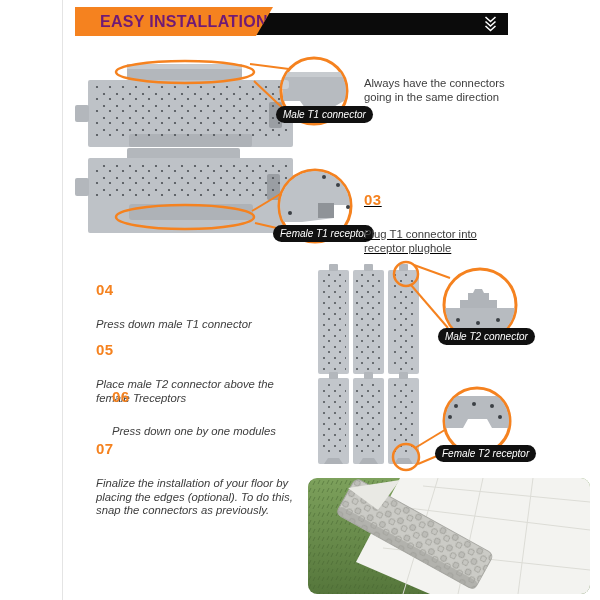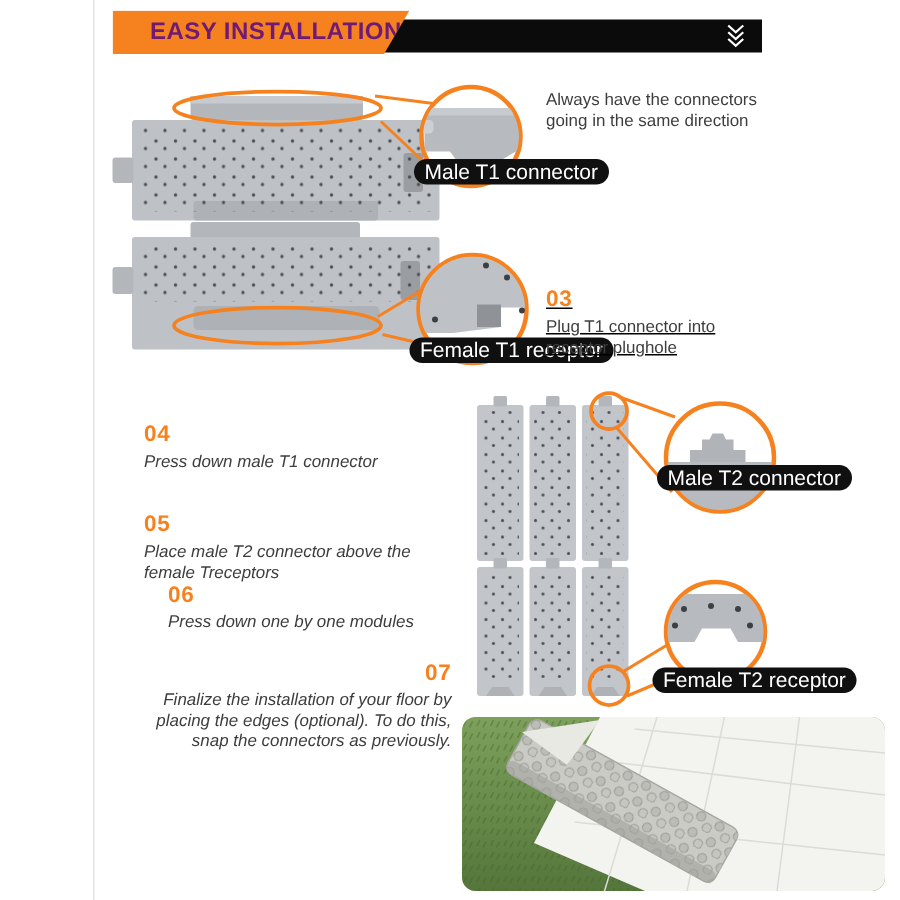--- a/index.html
+++ b/index.html
@@ -9,26 +9,26 @@
   
   .black-bar{position:absolute;left:182px;top:13px;width:326px;height:22px;background:#0b0b0b;}
   .chevrons{position:absolute;right:10px;top:3px;width:15px;height:16px;}
   .banner{position:absolute;left:75px;top:7px;width:198px;height:29px;background:#F5821F;
           clip-path:polygon(0 0,100% 0,calc(100% - 17px) 100%,0 100%);}
   .banner span{display:block;padding-left:25px;line-height:29px;color:#701a75;
           font-size:16px;font-weight:bold;letter-spacing:.3px;}
   
   .step{position:absolute;}
   .step .num{font-size:15px;font-weight:800;color:#F5821F;letter-spacing:.5px;line-height:16px;}
-  .step .txt{margin-top:4px;font-size:11.3px;line-height:13.6px;color:#3d3d3d;}
+  .step .txt{margin-top:20px;font-size:11.3px;line-height:13.6px;color:#3d3d3d;}
   .col-right .txt{width:152px;}
   .col-left .txt{width:205px;font-style:italic;}
   
-  .pill{position:absolute;background:#101010;color:#fff;font-size:14px;line-height:11px;
-        padding:3px 7px;border-radius:10px;white-space:nowrap;}
+  .pill{position:absolute;background:#101010;color:#fff;font-size:10px;line-height:11px;
+        padding:3px 7px;border-radius:10px;white-space:nowrap;font-style:italic;}
   
   .fig{position:absolute;}
   .photo-wrap{position:absolute;left:308px;top:478px;width:282px;height:116px;
         border-radius:9px;overflow:hidden;}
 </style>
 </head>
 <body>
 
 <div id="page">
   <div class="vline"></div>
@@ -162,21 +162,21 @@
       <circle cx="146" cy="150" r="2" fill="#3c4045"></circle>
         <circle cx="164" cy="148" r="2" fill="#3c4045"></circle>
       <circle cx="182" cy="150" r="2" fill="#3c4045"></circle>
         <circle cx="190" cy="161" r="2" fill="#3c4045"></circle>
       <circle cx="140" cy="161" r="2" fill="#3c4045"></circle>
     </g>
   </svg>
 
   <div class="pill" style="left:276px;top:106px;">Male T1 connector</div>
   <div class="pill" style="left:273px;top:225px;">Female T1 receptor</div>
-  <div class="pill" style="left:438px;top:310px;text-align:right;">Male T2 connector</div>
+  <div class="pill" style="left:438px;top:328px;text-align:right;">Male T2 connector</div>
   <div class="pill" style="left:435px;top:445px;">Female T2 receptor</div>
 
   <div class="step col-right" style="left:364px;top:57px;">
     <div class="txt">Always have the connectors going in the same direction</div>
   </div>
   <div class="step col-right" style="left:364px;top:192px;text-decoration:underline;">
     <div class="num">03</div>
     <div class="txt">Plug T1 connector into receptor plughole</div>
   </div>
 
@@ -185,21 +185,21 @@
     <div class="txt">Press down male T1 connector</div>
   </div>
   <div class="step col-left" style="left:96px;top:342px;">
     <div class="num">05</div>
     <div class="txt">Place male T2 connector above the female Treceptors</div>
   </div>
   <div class="step col-left" style="left:112px;top:389px;">
     <div class="num">06</div>
     <div class="txt">Press down one by one modules</div>
   </div>
-  <div class="step col-left" style="left:96px;top:441px;text-align:right;">
+  <div class="step col-left" style="left:96px;top:441px;">
     <div class="num">07</div>
     <div class="txt">Finalize the installation of your floor by placing the edges (optional). To do this, snap the connectors as previously.</div>
   </div>
 
   <div class="photo-wrap">
     <svg width="282" height="116" viewBox="0 0 282 116">
       <defs>
         <linearGradient id="grass" x1="0" y1="0" x2="0" y2="1">
           <stop offset="0" stop-color="#7da15c"></stop>
             <stop offset="1" stop-color="#55763b"></stop>

